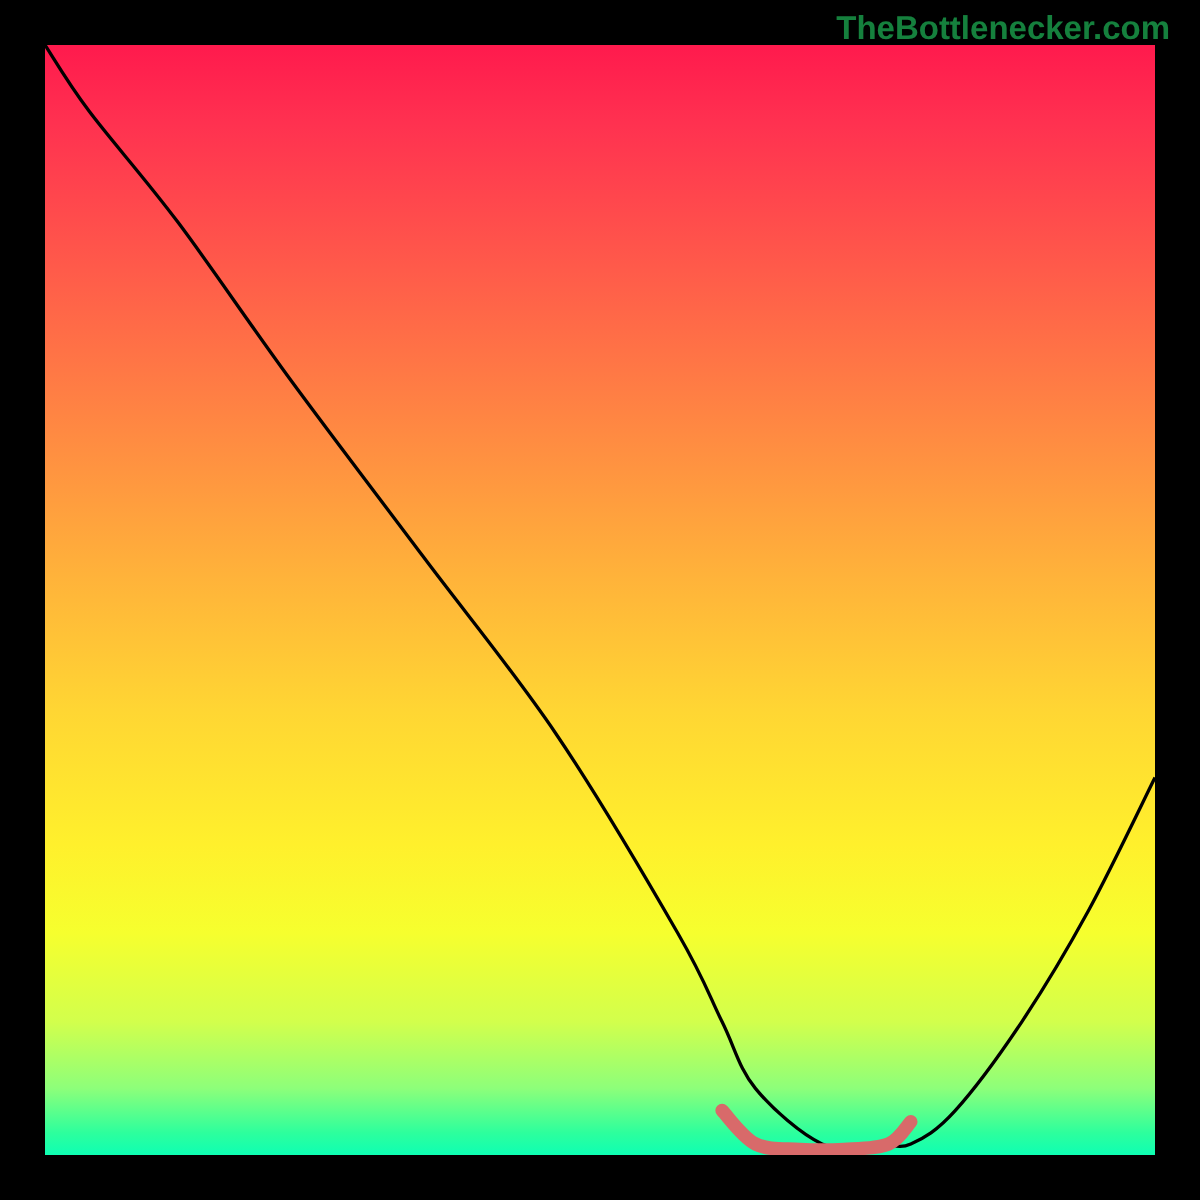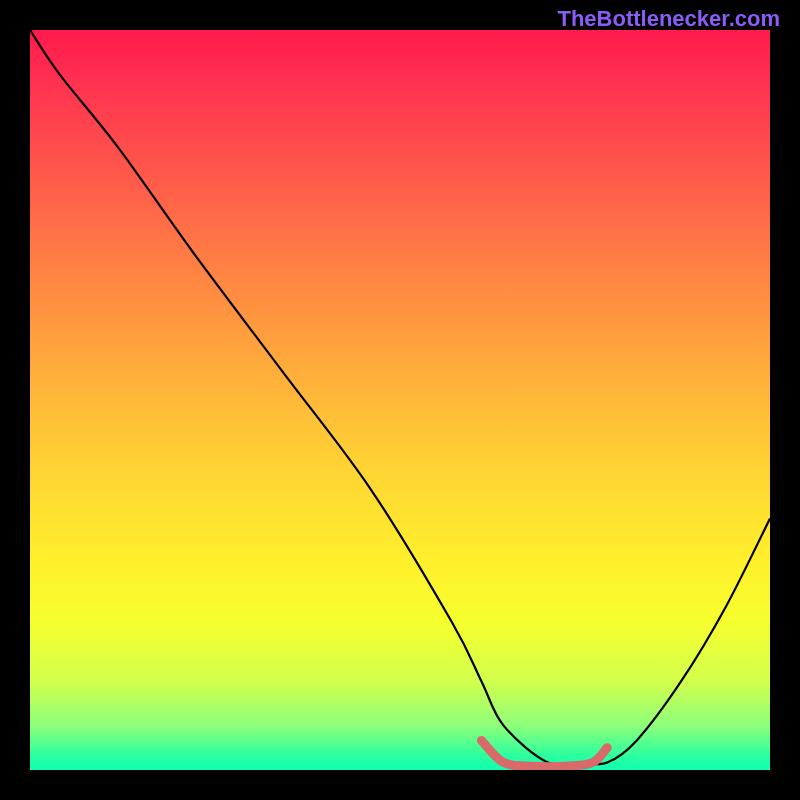--- a/index.html
+++ b/index.html
@@ -8,21 +8,21 @@
     width: 800px;
     height: 800px;
     background: #000;
     position: relative;
     font-family: Arial, Helvetica, sans-serif;
   }
   .watermark {
     position: absolute;
     top: 6px;
     right: 20px;
-    color: #8b5cf6;
+    color: #15803d;
     font-size: 22px;
     font-weight: bold;
     z-index: 10;
   }
   .plot-area {
     position: absolute;
     left: 30px;
     top: 30px;
     width: 740px;
     height: 740px;

